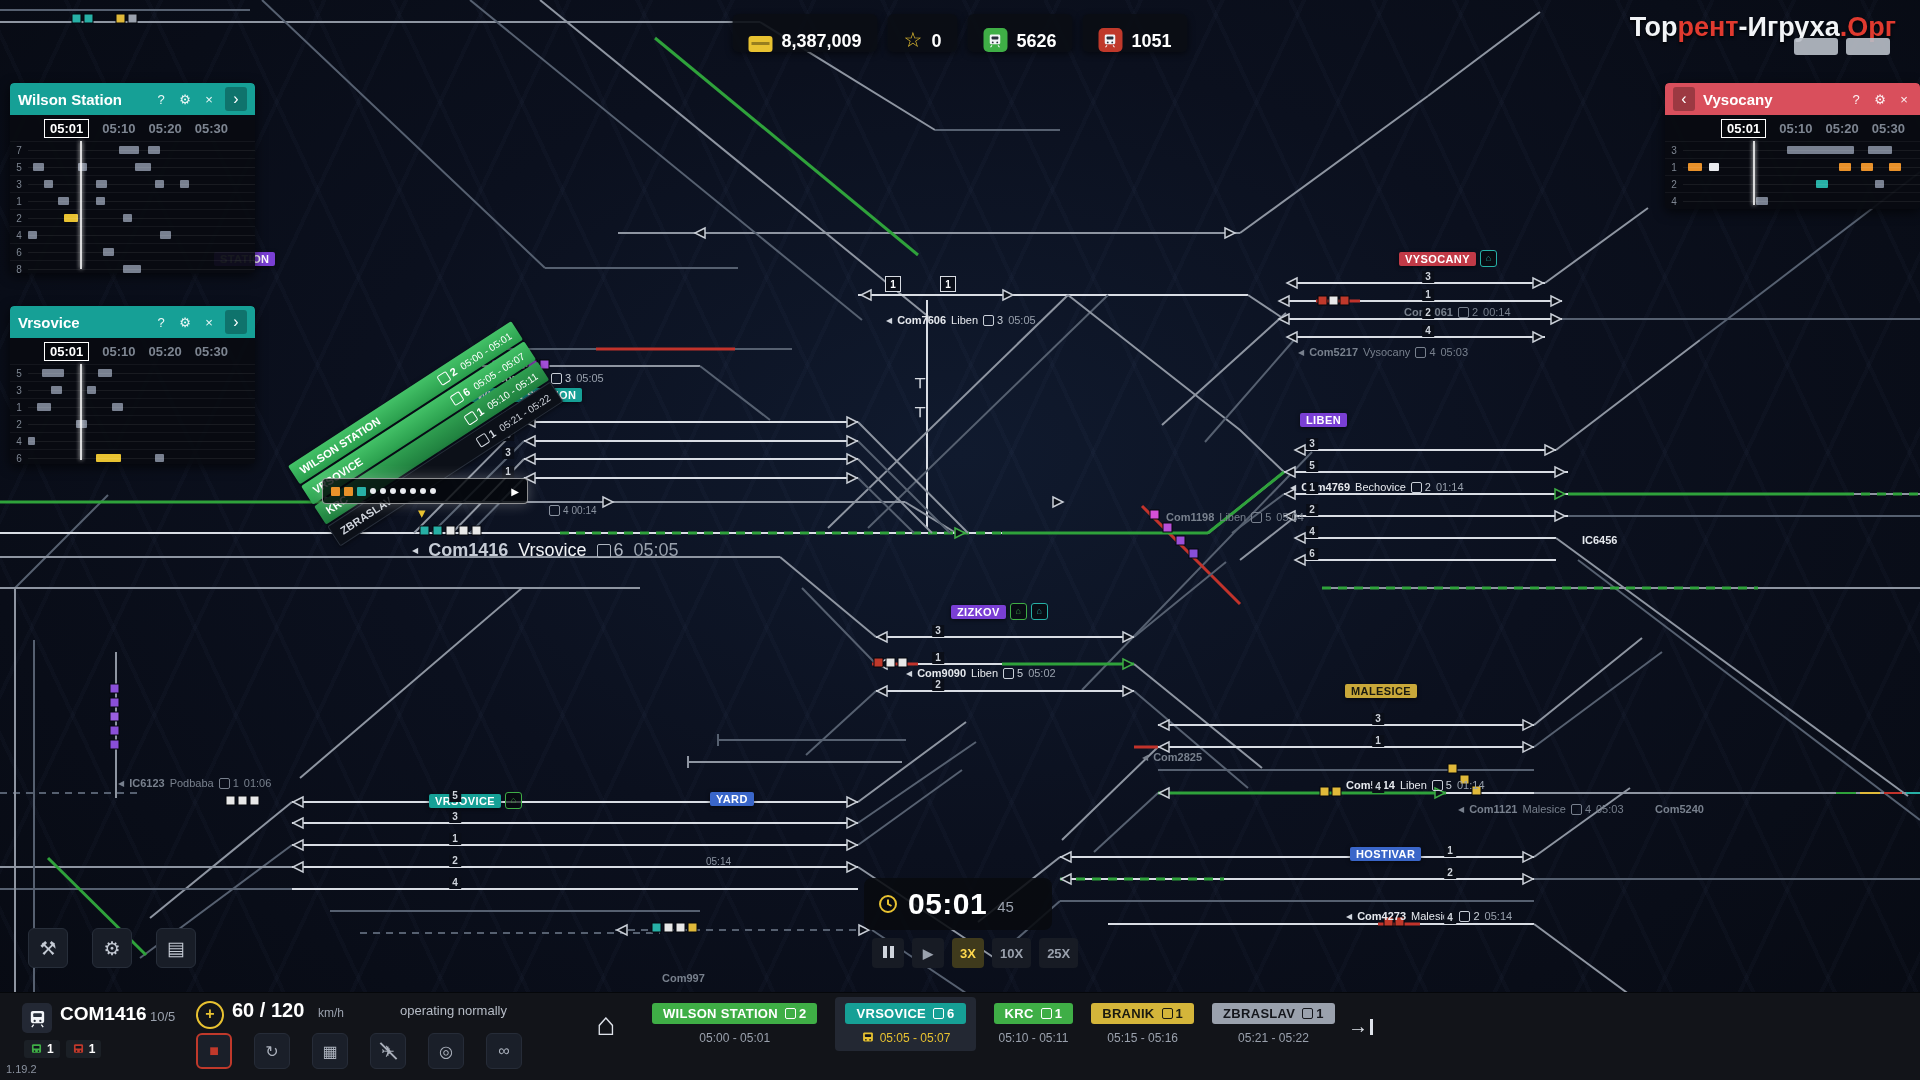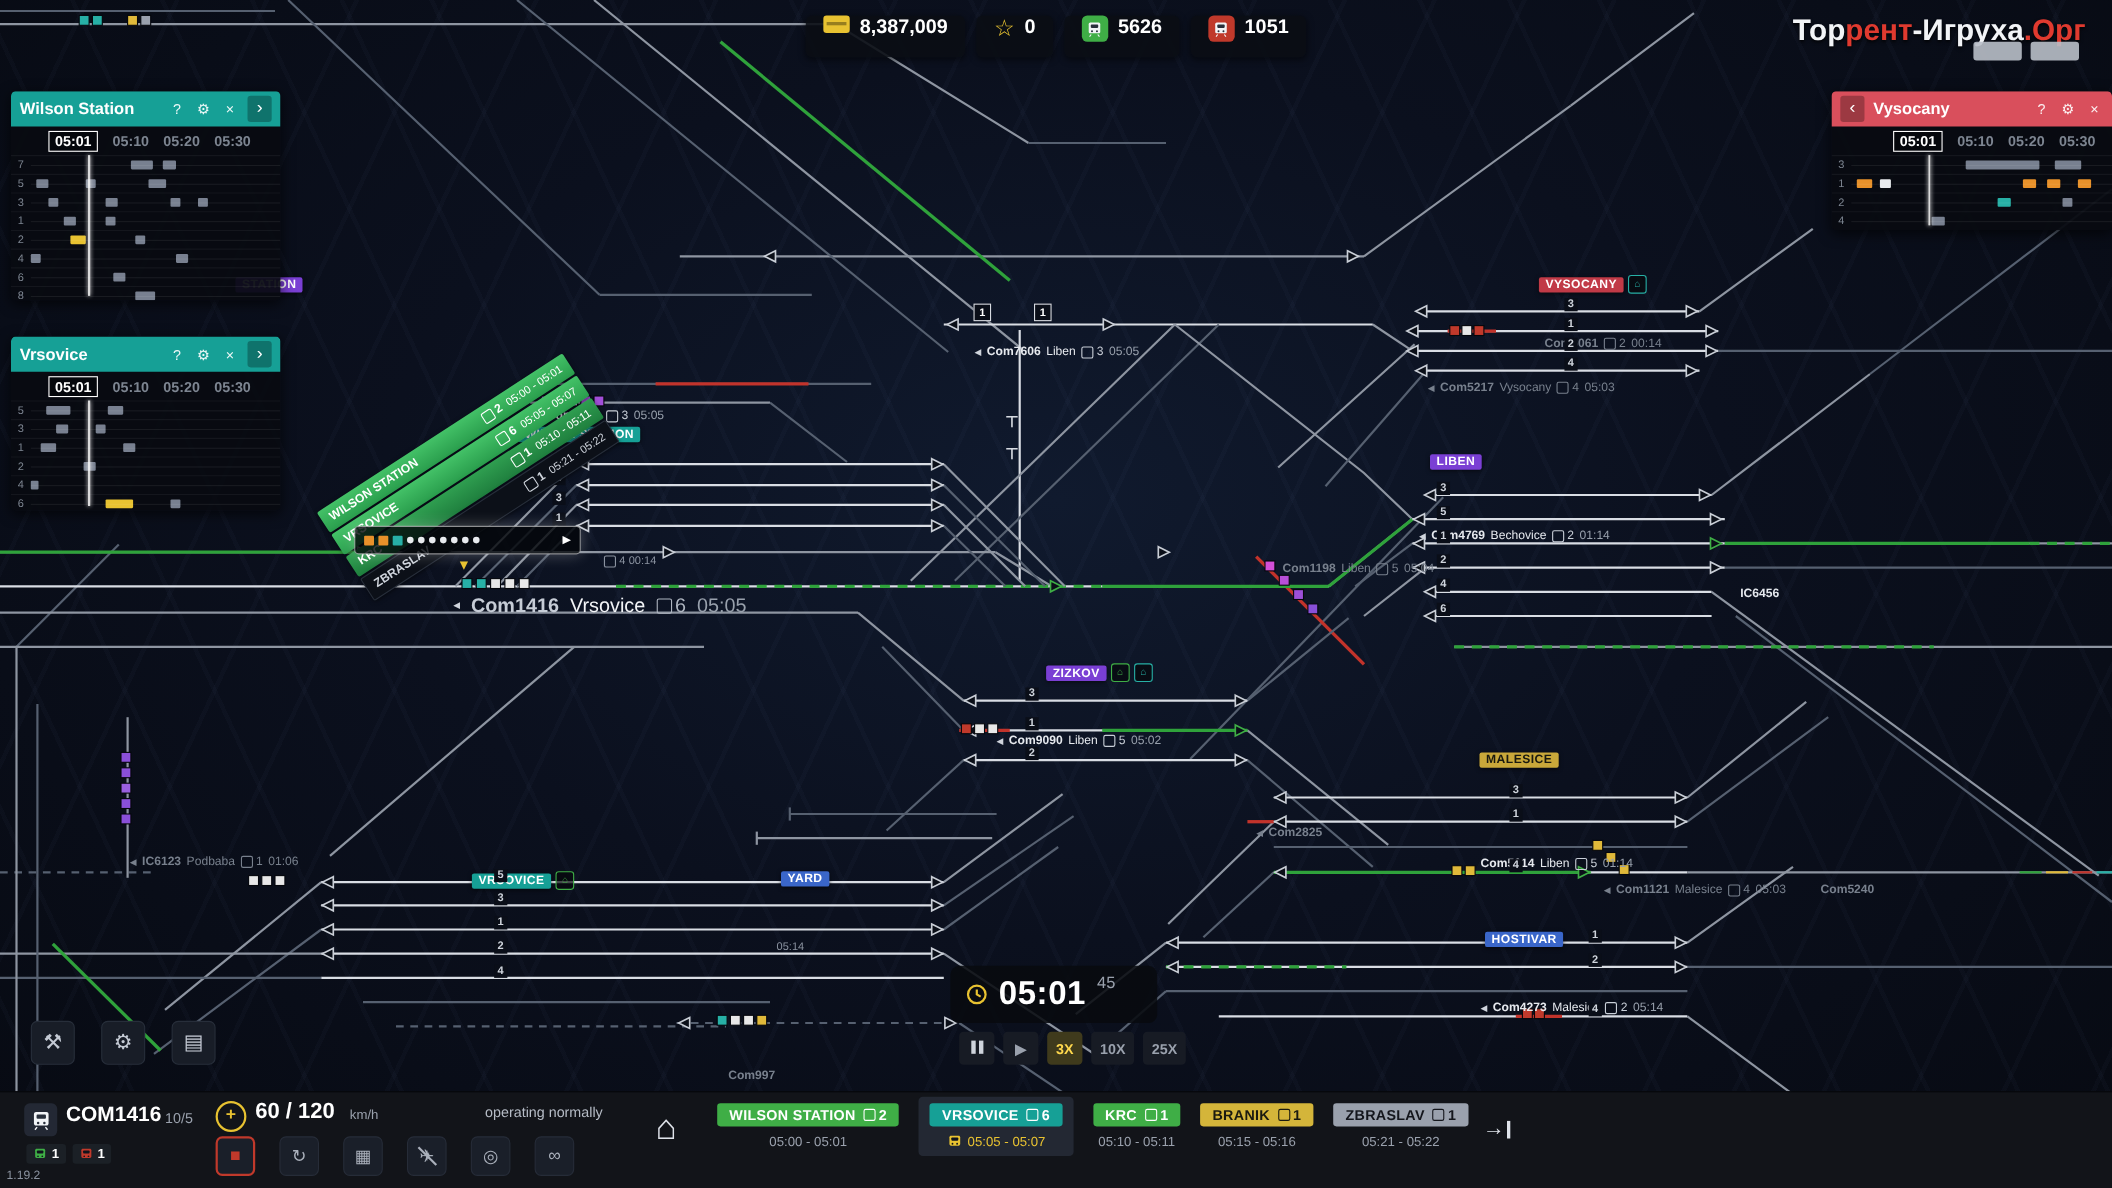--- a/index.html
+++ b/index.html
@@ -60,21 +60,21 @@
   #strip{position:absolute;left:322px;top:478px;width:206px;height:26px;background:rgba(4,6,10,.8);
     border:1px solid rgba(255,255,255,.55);border-radius:4px;box-shadow:0 0 14px rgba(255,255,255,.28);
     display:flex;align-items:center;gap:4px;padding:0 8px;z-index:4;box-sizing:border-box;}
   #strip .sq{width:9px;height:9px;border-radius:1px;display:block;}
   #strip .dot{width:6px;height:6px;border-radius:50%;background:#e8eaee;display:block;}
   #strip .strip-arr{margin-left:auto;color:#fff;font-size:10px;}
   #seldown{position:absolute;left:418px;top:504px;color:#e8c231;font-size:15px;z-index:4;}
   #sel-label{left:412px;top:540px;z-index:2;}
   
   #topbar{position:absolute;left:50%;top:14px;transform:translateX(-50%);display:flex;gap:10px;z-index:12;}
-  .pill{display:flex;align-items:flex-start;gap:9px;background:rgba(10,13,20,.9);border-radius:6px;height:38px;
+  .pill{display:flex;align-items:flex-end;gap:9px;background:rgba(10,13,20,.9);border-radius:6px;height:38px;
     padding:0 16px;color:#fff;font-size:18px;font-weight:bold;box-shadow:0 2px 6px rgba(0,0,0,.5);}
   .ico-money{width:24px;height:16px;background:#e8c231;border-radius:3px;position:relative;display:block;}
   .ico-money::after{content:"";position:absolute;left:3px;right:3px;top:6px;height:3px;background:rgba(0,0,0,.35);}
   .ico-star{color:#e8c231;font-size:21px;font-weight:normal;}
   .chip{width:24px;height:24px;border-radius:5px;display:flex;align-items:center;justify-content:center;}
   .chip svg{width:15px;height:15px;}
   .chip.green{background:#3fae46}
   .chip.red{background:#c0392b}
   
   #watermark{position:absolute;right:24px;top:12px;z-index:13;font-size:27px;font-weight:bold;
@@ -100,21 +100,21 @@
   .ptk::after{content:"";position:absolute;left:0;right:0;top:50%;height:1px;background:rgba(255,255,255,.07);}
   .pblk{position:absolute;top:4px;height:8px;border-radius:1px;display:block;}
   .nowline{position:absolute;top:58px;left:70px;width:2px;height:calc(100% - 62px);
     background:rgba(255,255,255,.85);box-shadow:0 0 4px #fff;}
   
   #clock{position:absolute;left:864px;top:878px;width:188px;height:52px;background:rgba(8,10,15,.88);
     border-radius:8px;display:flex;align-items:center;gap:10px;padding:0 14px;z-index:9;box-sizing:border-box;}
   .clock-ico{width:20px;height:20px;}
   .clock-ico circle,.clock-ico path{stroke:#e8c231;stroke-width:2;fill:none;}
   .clock-time{font-size:30px;font-weight:bold;color:#fff;letter-spacing:.5px;}
-  .clock-sec{font-size:15px;color:#9aa1ad;align-self:flex-start;margin-top:7px;}
+  .clock-sec{font-size:15px;color:#9aa1ad;align-self:flex-start;margin-top:20px;}
   #speed-controls{position:absolute;left:872px;top:938px;display:flex;gap:8px;z-index:9;}
   .spd{height:30px;min-width:32px;background:#171b24;border:none;border-radius:4px;color:#9aa1ad;
     font-size:13px;font-weight:bold;cursor:pointer;padding:0 8px;font-family:inherit;}
   .spd.active{background:#3f3a1c;color:#ffd84d;}
   .icon-pause{display:inline-flex;gap:3px;}
   .icon-pause i{width:4px;height:12px;background:#cfd4dc;display:block;}
   
   #tools{position:absolute;left:28px;top:928px;display:flex;gap:24px;z-index:9;}
   .tool{width:40px;height:40px;background:#181d27;border:1px solid #272e3a;border-radius:6px;color:#c4cad4;
     font-size:19px;cursor:pointer;font-family:inherit;}
@@ -128,21 +128,21 @@
   .bb-ratio{position:absolute;left:150px;top:16px;font-size:13px;color:#9aa1ad;}
   #badges{position:absolute;left:24px;top:47px;display:flex;gap:6px;}
   .badge{display:flex;align-items:center;gap:4px;background:#1b2026;border-radius:3px;padding:2px 6px;
     color:#fff;font-size:12px;font-weight:bold;cursor:pointer;}
   .bsvg{width:13px;height:13px;}
   #version{position:absolute;left:6px;top:70px;font-size:11px;color:#8b93a0;}
   .spd-ico{position:absolute;left:196px;top:8px;width:24px;height:24px;border:2.5px solid #e8c231;
     border-radius:50%;color:#e8c231;font-weight:bold;font-size:16px;line-height:21px;text-align:center;cursor:pointer;}
   .bb-speed{position:absolute;left:232px;top:6px;font-size:20px;font-weight:bold;color:#fff;}
   .bb-unit{position:absolute;left:318px;top:13px;font-size:12px;color:#9aa1ad;}
-  .bb-status{position:absolute;left:400px;top:10px;font-size:13px;color:#b6bcc6;margin-left:41px;}
+  .bb-status{position:absolute;left:400px;top:10px;font-size:13px;color:#b6bcc6;}
   #controls{position:absolute;left:196px;top:40px;display:flex;gap:22px;}
   .cbtn{width:36px;height:36px;background:#1a1f29;border:1px solid #262c38;border-radius:6px;color:#aab0bb;
     font-size:16px;cursor:pointer;position:relative;font-family:inherit;}
   .cbtn.danger{border:2px solid #c0392b;color:#c0392b;}
   .cbtn.strike::after{content:"";position:absolute;left:6px;top:16px;width:23px;height:2px;background:#aab0bb;
     transform:rotate(45deg);}
   #garage{position:absolute;left:590px;top:12px;font-size:32px;color:#dfe3ea;background:none;border:none;cursor:pointer;font-family:inherit;}
   #stops{position:absolute;left:652px;top:10px;display:flex;gap:18px;align-items:flex-start;}
   .stop{display:flex;flex-direction:column;align-items:center;cursor:pointer;}
   .stop-pill{display:flex;align-items:center;gap:7px;padding:3px 11px;border-radius:3px;font-size:13px;

